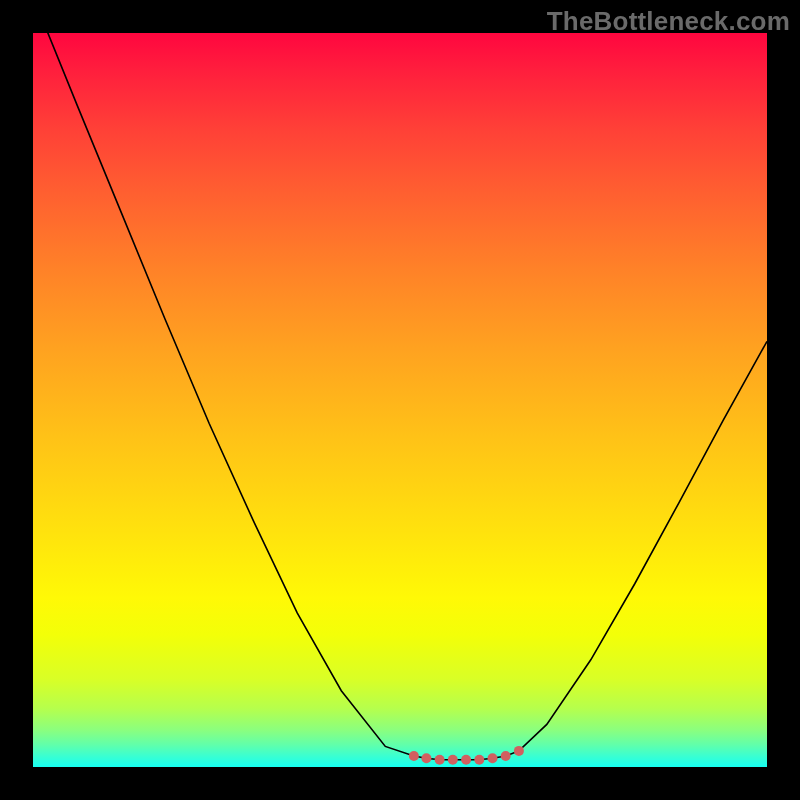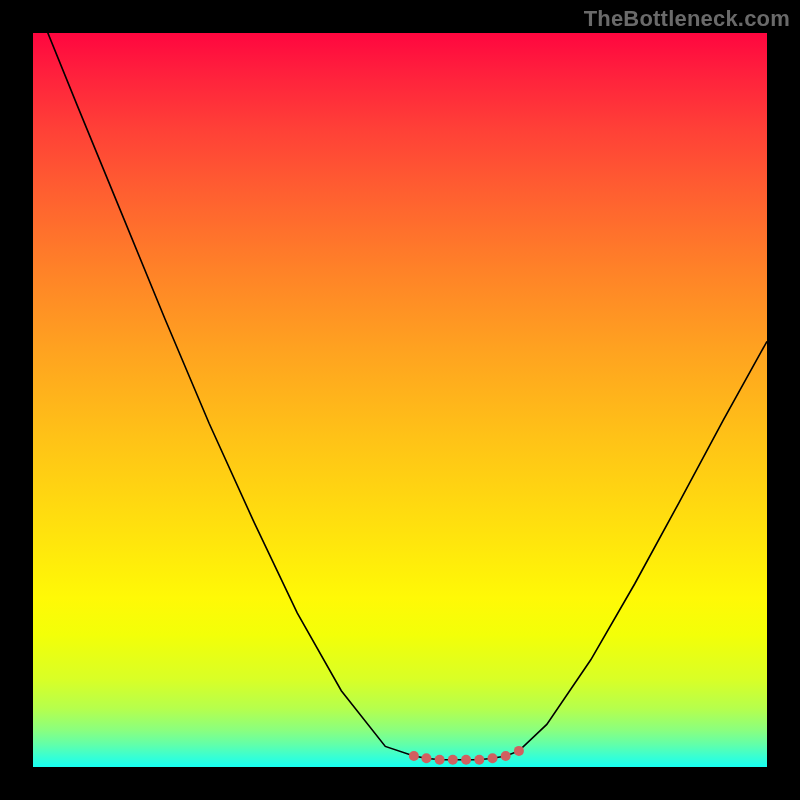--- a/index.html
+++ b/index.html
@@ -41,21 +41,21 @@
       #60ffab 97%,
       #3affd1 98.5%,
       #17fff2 100%
     );
   }
   .watermark {
     position: absolute;
     top: 6px;
     right: 10px;
     font-family: Arial, Helvetica, sans-serif;
-    font-size: 22px;
+    font-size: 26px;
     font-weight: 600;
     color: #6a6a6a;
     letter-spacing: 0.2px;
     user-select: none;
   }
   svg.curve {
     position: absolute;
     left: 33px;
     top: 33px;
     width: 734px;

